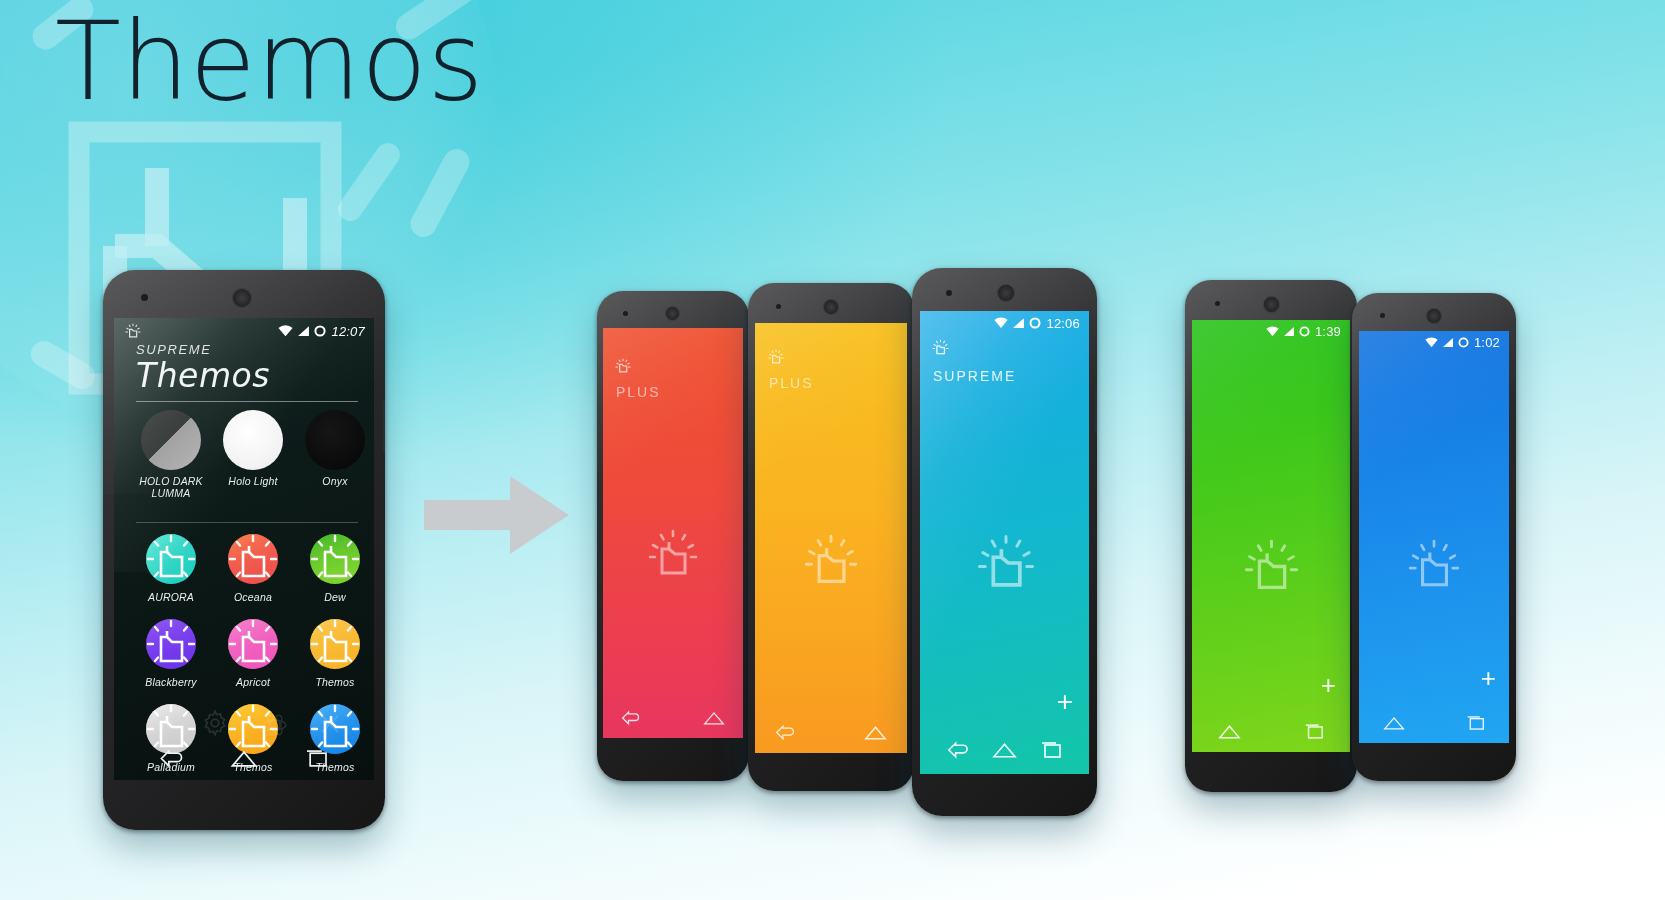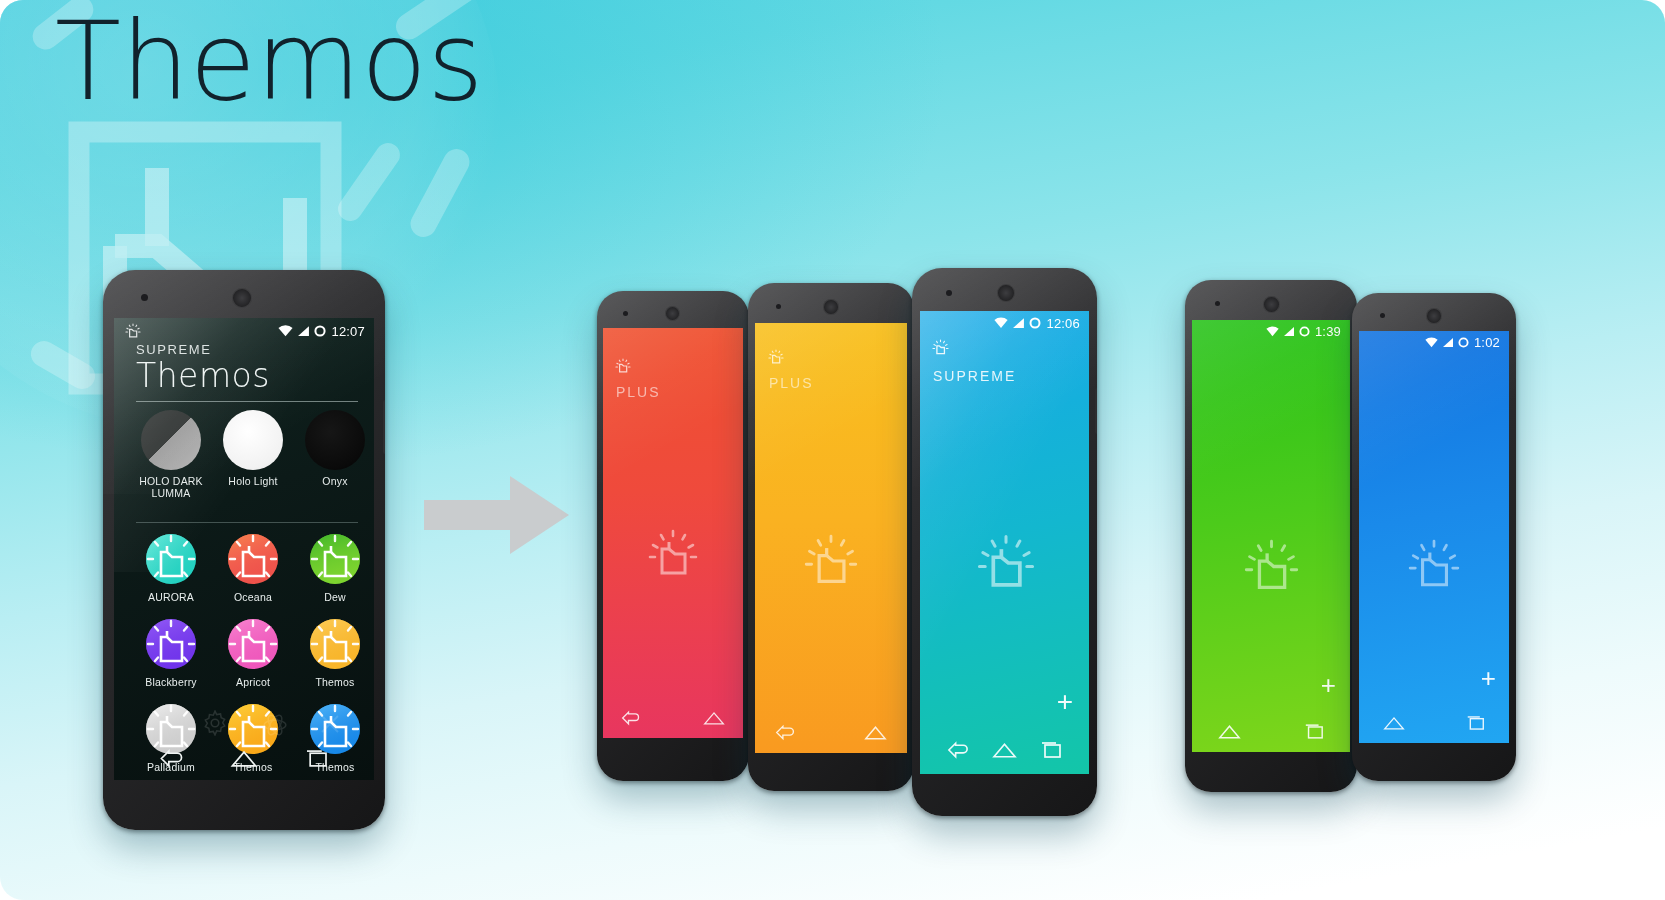--- a/index.html
+++ b/index.html
@@ -1,21 +1,21 @@
 <!DOCTYPE html>
 <html><head>
 <meta charset="utf-8">
 <style>
   html,body{margin:0;padding:0;}
   body{
     width:1665px;height:900px;overflow:hidden;position:relative;
     font-family:"Liberation Sans", sans-serif;
     background:#ffffff;
   }
-  #stage{position:absolute;inset:0;width:1665px;height:900px;overflow:hidden;border-radius:23px;}
+  #stage{position:absolute;inset:0;width:1665px;height:900px;overflow:hidden;}
 
   
   .bg{
     position:absolute;left:0;top:0;width:1665px;height:900px;
     background:
       linear-gradient(170deg,#55d3e3 0%, #63d9e3 14%, #8be4ea 34%, #b9eef3 52%, #d9f5f8 66%, #eefbfc 80%, #ffffff 94%);
   }
   .bg-shade{
     position:absolute;left:0;top:0;width:1665px;height:900px;
     background:radial-gradient(ellipse 1100px 640px at 16% 8%, rgba(36,196,214,.55) 0%, rgba(36,196,214,0) 62%);
@@ -317,21 +317,21 @@
           </svg>
       </div>
       <div class="gloss"></div>
     </div>
     <div class="bezel-gloss"></div>
     <div class="sensor" style="left:34px;top:22px;width:6px;height:6px;"></div>
     <div class="spk" style="left:85px;top:16px;width:18px;height:18px;"></div>
     <div class="btn-side" style="right:-2px;top:120px;height:46px;"></div>
   </div>
 
-  <div class="phone" style="left:103px;top:270px;width:282px;height:560px;border-radius:32px;">
+  <div class="phone" style="left:103px;top:270px;width:282px;height:560px;border-radius:32px;font-style:italic;">
     <div class="screen m-screen" style="left:11px;top:48px;width:260px;height:462px;">
 
       <div class="statusbar" style="height:26px;">
         <div class="sb-icons">
           <svg width="15" height="12" viewBox="0 0 14 11">
               <path d="M7 10.5 L0.4 2.6 A10 10 0 0 1 13.6 2.6 Z" fill="#fff"></path>
             </svg>
           <svg width="13" height="12" viewBox="0 0 12 11">
               <path d="M11 1 V10 H1 Z" fill="#fff"></path>
             </svg>

